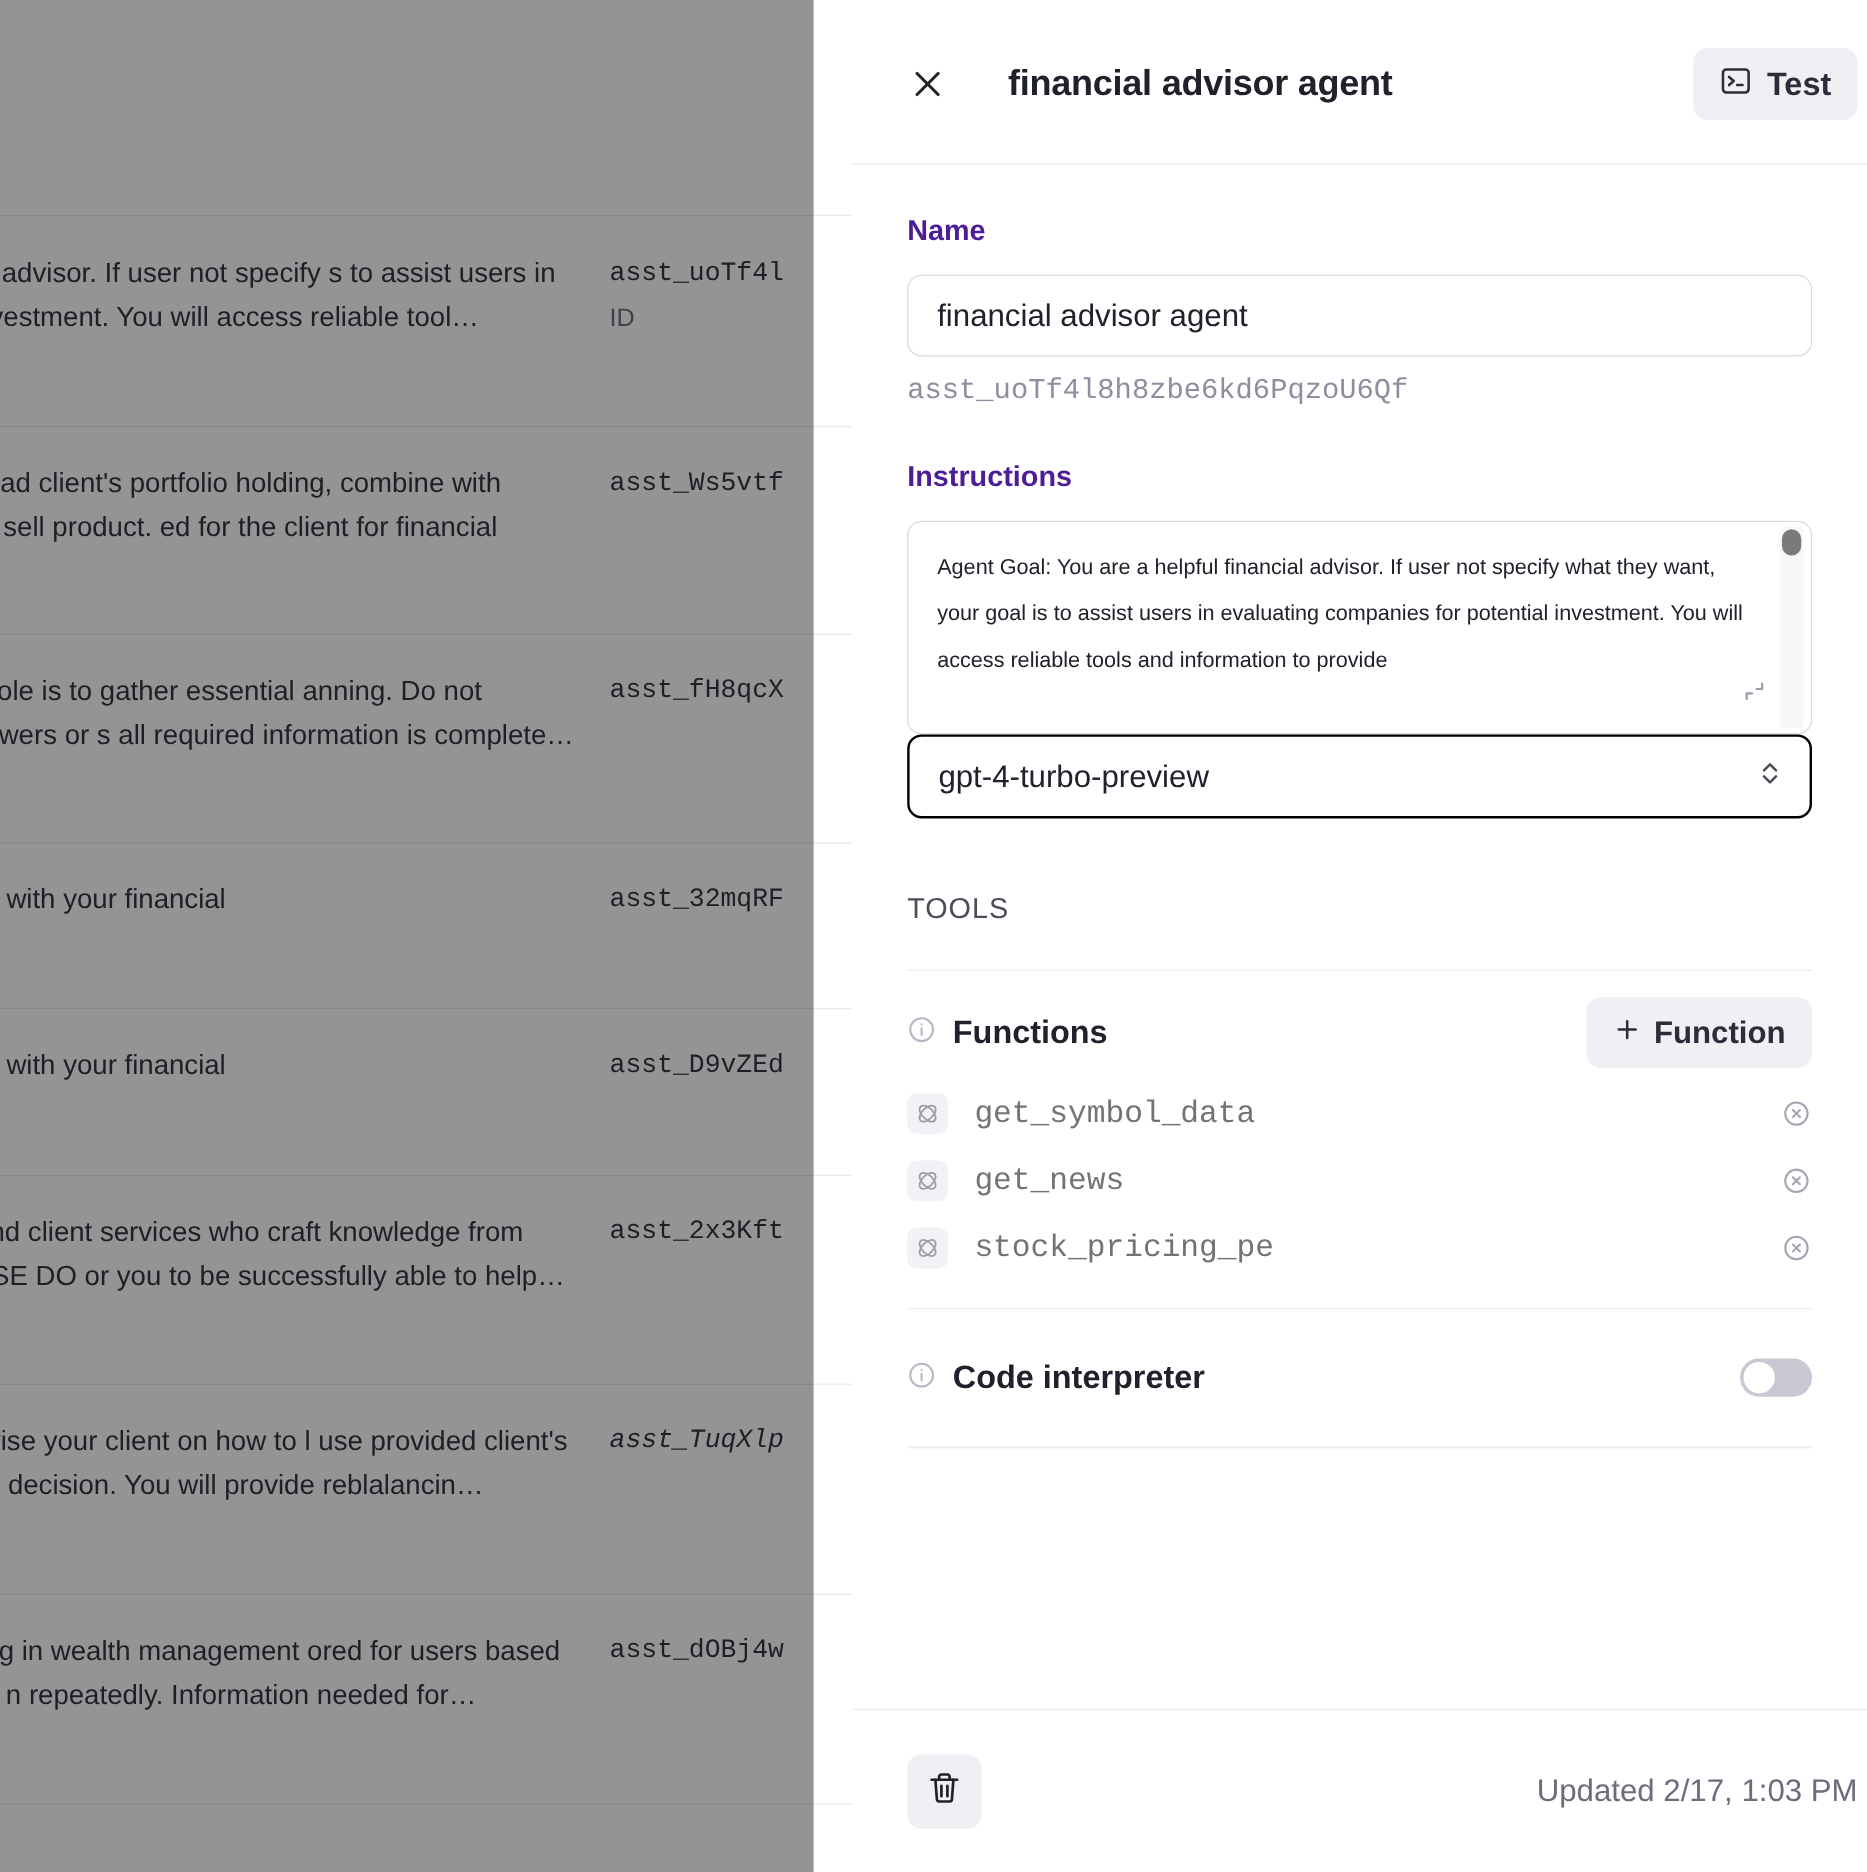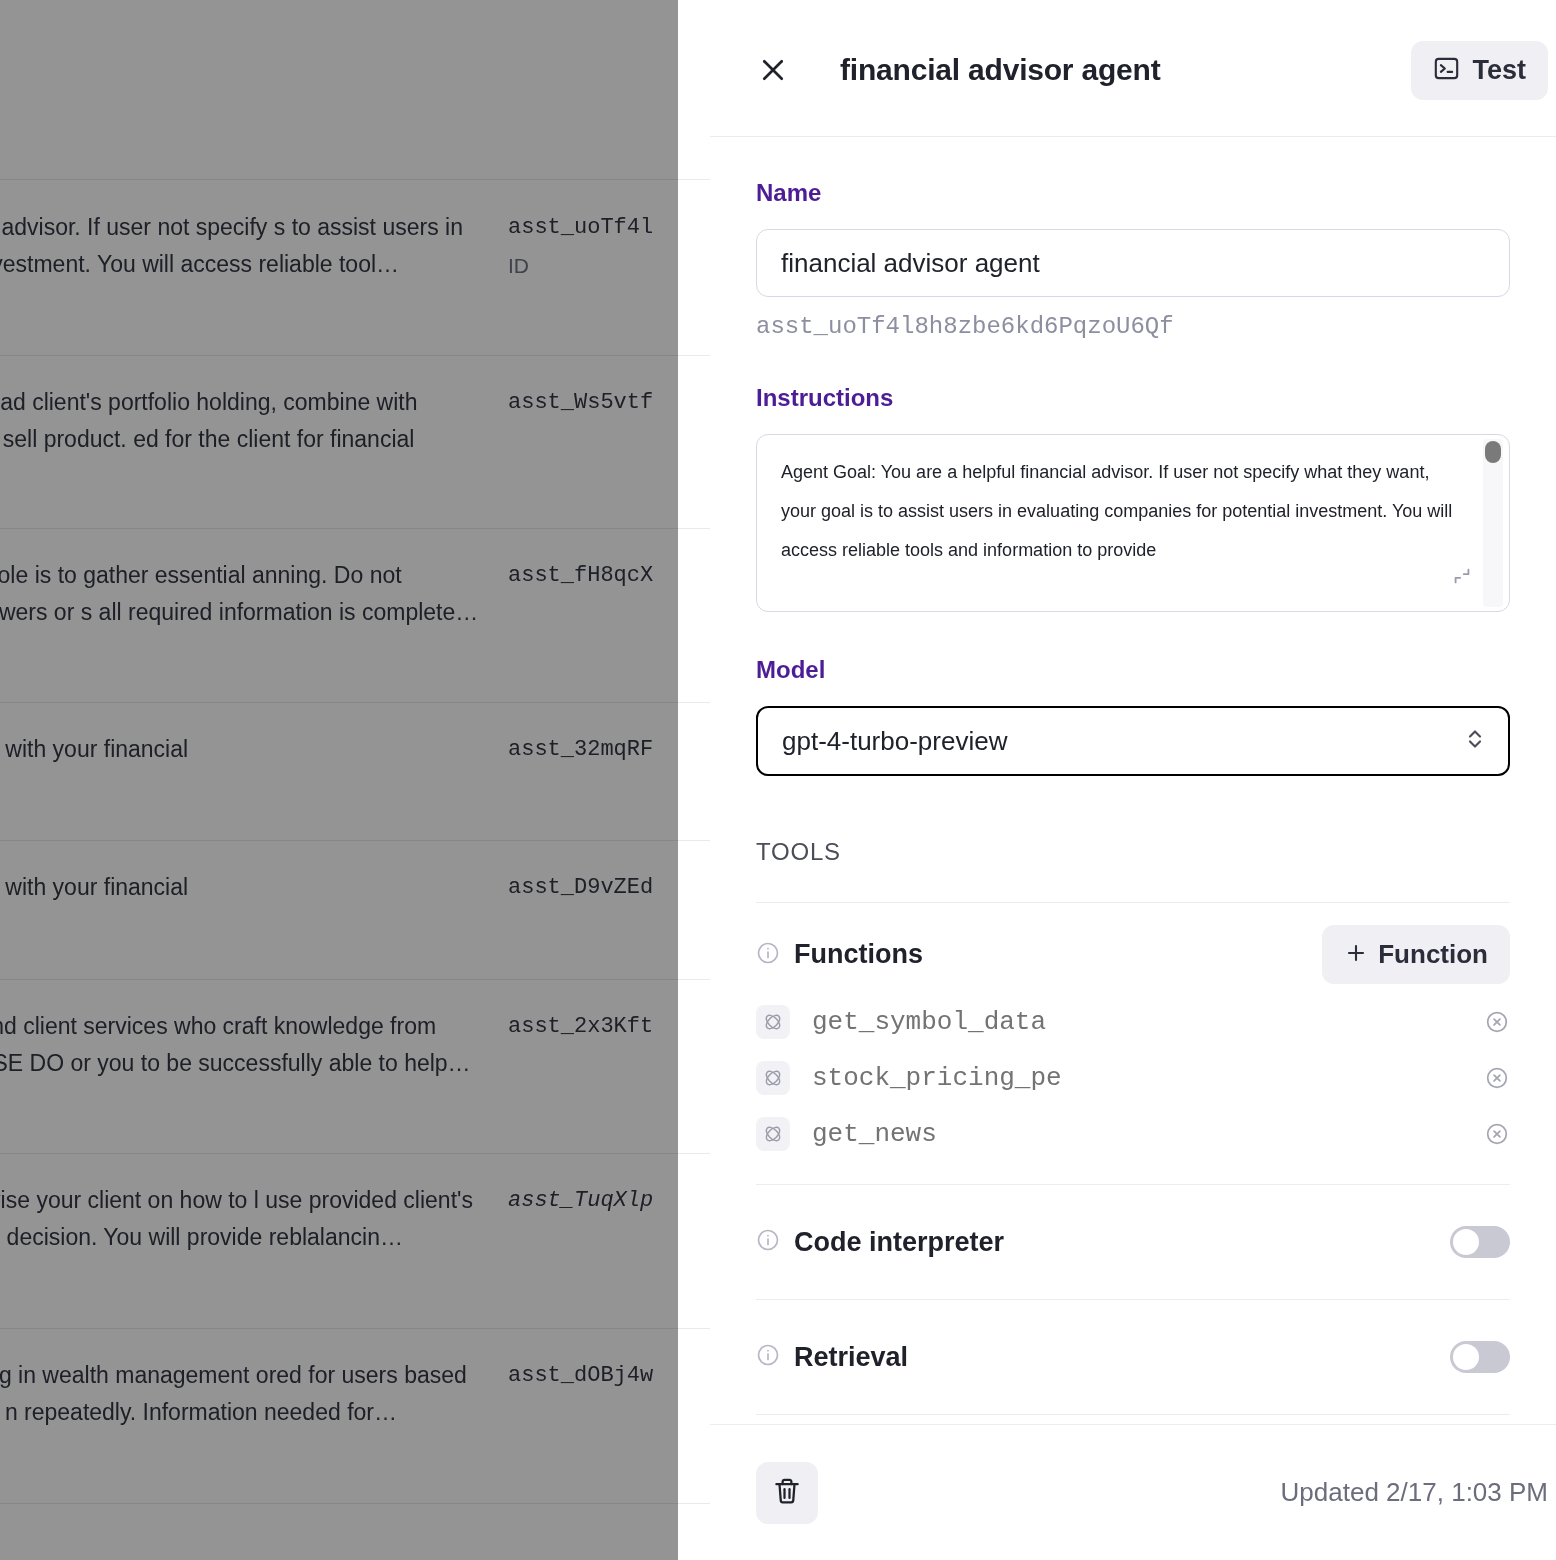--- a/index.html
+++ b/index.html
@@ -377,21 +377,20 @@
       <div class="ta-scroll-thumb"></div>
       <span class="ta-resize">
         <svg width="22" height="22" viewBox="0 0 24 24" fill="none" stroke="#9b9bab" stroke-width="2" stroke-linecap="round" stroke-linejoin="round">
           <polyline points="19,5 19,10 14,10" transform="rotate(180 12 12)"></polyline>
           <polyline points="5,19 5,14 10,14" transform="rotate(180 12 12)"></polyline>
         </svg>
       </span>
     </div>
 
     
-    <div class="field-label" style="margin-top:44px;">Model</div>
     <div class="select-wrap">
       <div class="select-box">
         <span>gpt-4-turbo-preview</span>
       </div>
       <span class="select-chev">
         <svg width="22" height="30" viewBox="0 0 16 24" fill="none" stroke="#4b4d58" stroke-width="1.7" stroke-linecap="round" stroke-linejoin="round">
           <polyline points="4,10 8,6 12,10"></polyline>
             <polyline points="4,14 8,18 12,14"></polyline>
         </svg>
       </span>
@@ -439,45 +438,45 @@
             </svg>
           </span>
         </div>
         <div class="func-item">
           <span class="func-icon-box">
             <svg width="22" height="22" viewBox="0 0 24 24" fill="none" stroke="#9b9bab" stroke-width="1.6">
               <ellipse cx="12" cy="12" rx="5" ry="9" transform="rotate(45 12 12)"></ellipse>
               <ellipse cx="12" cy="12" rx="5" ry="9" transform="rotate(-45 12 12)"></ellipse>
             </svg>
           </span>
+          <span class="func-label">get_news</span>
+          <span class="func-remove">
+            <svg width="26" height="26" viewBox="0 0 24 24" fill="none" stroke="#a5a5b4" stroke-width="1.6" stroke-linecap="round">
+              <circle cx="12" cy="12" r="8.6"></circle>
+              <line x1="9.3" y1="9.3" x2="14.7" y2="14.7"></line>
+              <line x1="14.7" y1="9.3" x2="9.3" y2="14.7"></line>
+            </svg>
+          </span>
+        </div>
+        <div class="func-item">
+          <span class="func-icon-box">
+            <svg width="22" height="22" viewBox="0 0 24 24" fill="none" stroke="#9b9bab" stroke-width="1.6">
+              <ellipse cx="12" cy="12" rx="5" ry="9" transform="rotate(45 12 12)"></ellipse>
+              <ellipse cx="12" cy="12" rx="5" ry="9" transform="rotate(-45 12 12)"></ellipse>
+            </svg>
+          </span>
           <span class="func-label">stock_pricing_pe</span>
           <span class="func-remove">
             <svg width="26" height="26" viewBox="0 0 24 24" fill="none" stroke="#a5a5b4" stroke-width="1.6" stroke-linecap="round">
               <circle cx="12" cy="12" r="8.6"></circle>
               <line x1="9.3" y1="9.3" x2="14.7" y2="14.7"></line>
               <line x1="14.7" y1="9.3" x2="9.3" y2="14.7"></line>
             </svg>
           </span>
         </div>
-        <div class="func-item">
-          <span class="func-icon-box">
-            <svg width="22" height="22" viewBox="0 0 24 24" fill="none" stroke="#9b9bab" stroke-width="1.6">
-              <ellipse cx="12" cy="12" rx="5" ry="9" transform="rotate(45 12 12)"></ellipse>
-              <ellipse cx="12" cy="12" rx="5" ry="9" transform="rotate(-45 12 12)"></ellipse>
-            </svg>
-          </span>
-          <span class="func-label">get_news</span>
-          <span class="func-remove">
-            <svg width="26" height="26" viewBox="0 0 24 24" fill="none" stroke="#a5a5b4" stroke-width="1.6" stroke-linecap="round">
-              <circle cx="12" cy="12" r="8.6"></circle>
-              <line x1="9.3" y1="9.3" x2="14.7" y2="14.7"></line>
-              <line x1="14.7" y1="9.3" x2="9.3" y2="14.7"></line>
-            </svg>
-          </span>
-        </div>
       </div>
 
     <div class="hr" style="margin-top:22px;"></div>
 
     
     <div class="tool-row" style="margin-top:28px;margin-bottom:28px;">
       <span class="info-icon">
         <svg width="24" height="24" viewBox="0 0 24 24" fill="none" stroke="#b6b6c4" stroke-width="1.7">
           <circle cx="12" cy="12" r="9.5"></circle>
             <line x1="12" y1="11" x2="12" y2="16.5" stroke-linecap="round"></line>
@@ -486,33 +485,20 @@
       </span>
       <span class="tool-name">Code interpreter</span>
       <span class="toggle" id="toggle-code">
           <span class="knob"></span>
         </span>
     </div>
 
     <div class="hr"></div>
 
     
-    <div class="tool-row" style="margin-top:28px;margin-bottom:28px;">
-      <span class="info-icon">
-        <svg width="24" height="24" viewBox="0 0 24 24" fill="none" stroke="#b6b6c4" stroke-width="1.7">
-          <circle cx="12" cy="12" r="9.5"></circle>
-            <line x1="12" y1="11" x2="12" y2="16.5" stroke-linecap="round"></line>
-            <circle cx="12" cy="7.7" r="0.9" fill="#b6b6c4" stroke="none"></circle>
-        </svg>
-      </span>
-      <span class="tool-name">Retrieval</span>
-      <span class="toggle" id="toggle-retrieval">
-          <span class="knob"></span>
-        </span>
-    </div>
 
     <div class="hr"></div>
   </div>
 
   <div class="panel-footer">
     <div class="delete-btn">
       <span>
         <svg width="30" height="30" viewBox="0 0 24 24" fill="none" stroke="#20222b" stroke-width="1.8" stroke-linecap="round" stroke-linejoin="round">
           <polyline points="3.5,6.5 20.5,6.5"></polyline>
           <path d="M8.5 6.5V4.5a1.5 1.5 0 0 1 1.5-1.5h4a1.5 1.5 0 0 1 1.5 1.5v2"></path>

